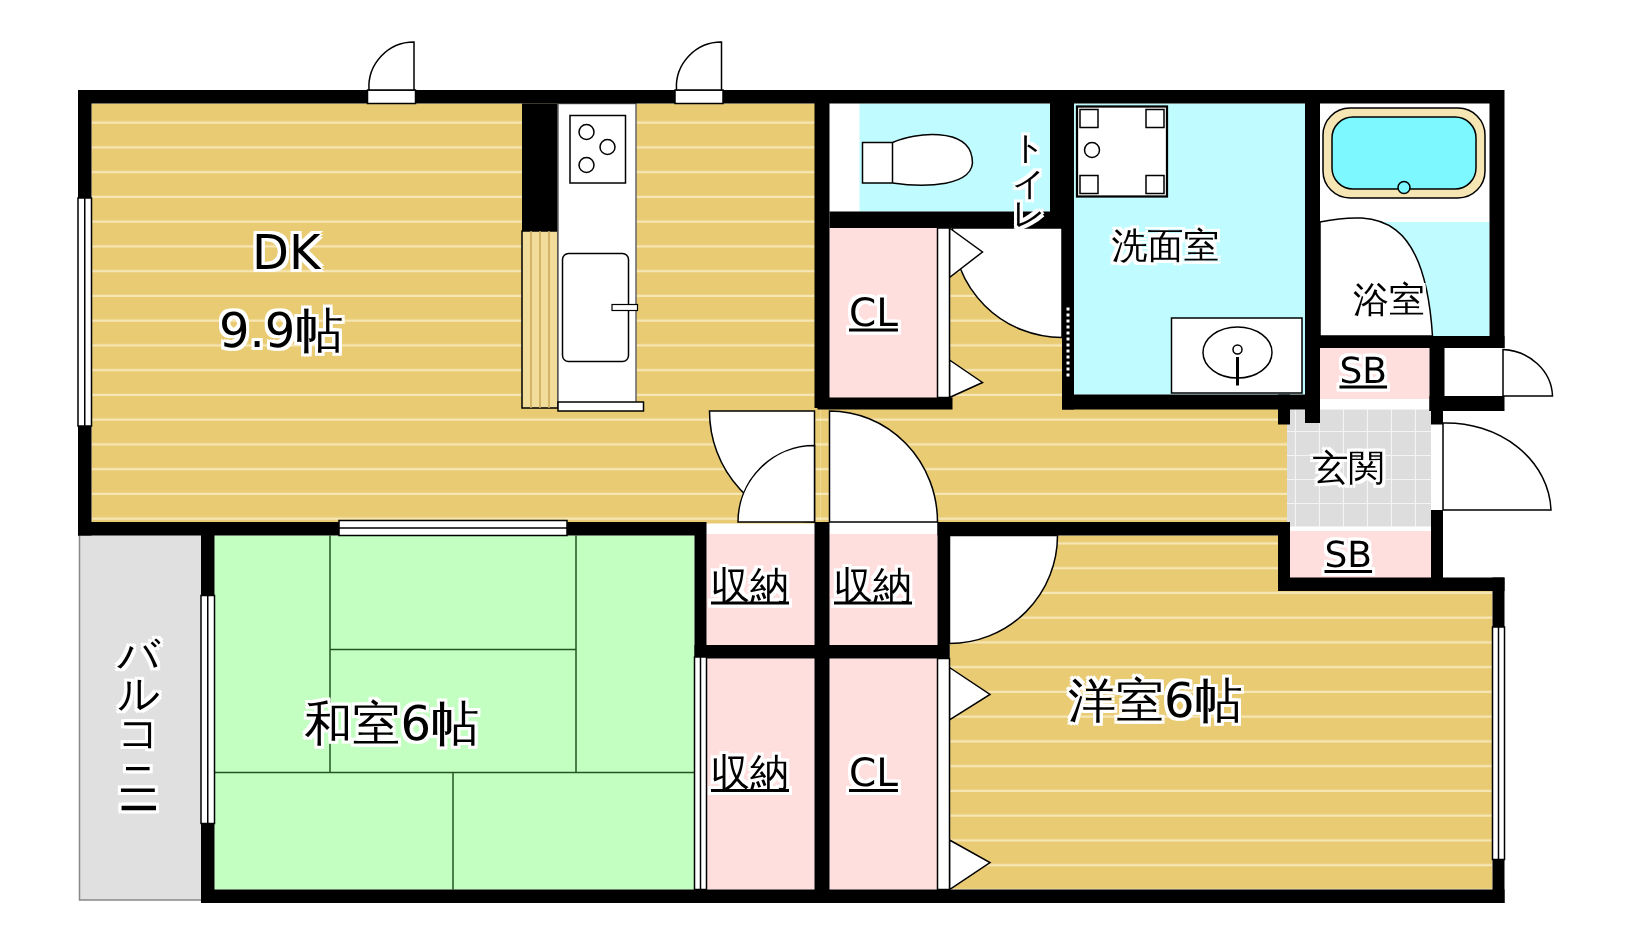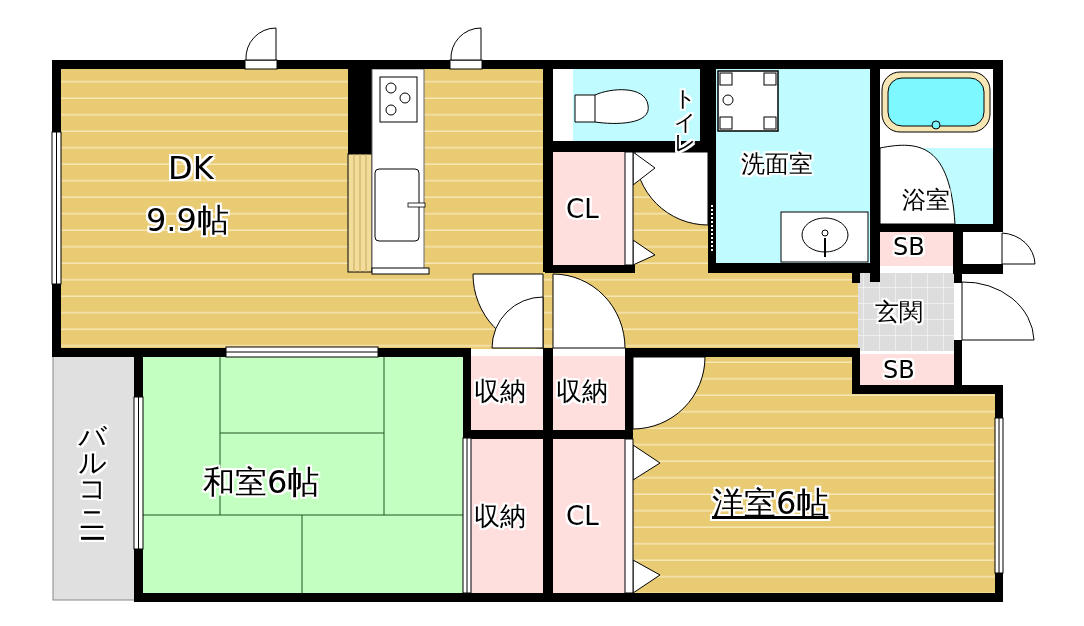--- a/index.html
+++ b/index.html
@@ -2,21 +2,21 @@
 <html><head>
 <meta charset="utf-8">
 <style>
   html, body { margin:0; padding:0; background:#ffffff; }
   body { width:1084px; height:626px; overflow:hidden; position:relative; font-family:"Liberation Sans", "DejaVu Sans", sans-serif; }
   #plan { position:absolute; left:0; top:0; width:1084px; height:626px; }
   .lbl { position:absolute; color:#000; font-family:"DejaVu Sans", "Liberation Sans", sans-serif; white-space:nowrap;
          text-shadow: 2px 0 0 #fff, -2px 0 0 #fff, 0 2px 0 #fff, 0 -2px 0 #fff, 2px 2px 0 #fff, -2px -2px 0 #fff, 2px -2px 0 #fff, -2px 2px 0 #fff; line-height:1; }
   .big { font-size:32px;text-align:right; }
   .mid { font-size:24px; }
-  .sm  { font-size:26px; }
+  .sm  { font-size:26px;text-decoration:underline; }
   .vert { writing-mode: vertical-rl; text-orientation: upright; letter-spacing:-2px; }
 </style>
 </head>
 <body>
 
 <svg id="plan" viewBox="0 0 1084 626" xmlns="http://www.w3.org/2000/svg">
   <defs>
     <pattern id="wood" patternUnits="userSpaceOnUse" width="20" height="16.5">
       <rect width="20" height="16.5" fill="#E9CB74"></rect>
       <rect y="15" width="20" height="1.5" fill="#F6E6B4"></rect>
@@ -197,21 +197,21 @@
     <rect x="625" y="439" width="8" height="154"></rect>
     <rect x="625" y="152" width="8" height="113"></rect>
   </g>
 
   <line x1="712" y1="205" x2="712" y2="253" stroke="#fff" stroke-width="2" stroke-dasharray="2 2"></line>
 </svg>
 
 <div class="lbl big" style="left:168px; top:152px;">DK</div>
 <div class="lbl big" style="left:146px; top:204px;">9.9帖</div>
 <div class="lbl big" style="left:203px; top:466px;">和室6帖</div>
-<div class="lbl big" style="left:712px; top:487px;text-decoration:underline;">洋室6帖</div>
+<div class="lbl big" style="left:712px; top:451px;">洋室6帖</div>
 <div class="lbl mid vert" style="left:674px; top:74px; font-size:22px;">トイレ</div>
 <div class="lbl mid" style="left:741px; top:152px;">洗面室</div>
 <div class="lbl mid" style="left:902px; top:163px;margin-top:25px;">浴室</div>
 <div class="lbl mid" style="left:875px; top:300px;">玄関</div>
 <div class="lbl mid vert" style="left:78px; top:405px; font-size:28px;">バルコニー</div>
 
 <div class="lbl sm" style="left:566px; top:196px;">CL</div>
 <div class="lbl sm" style="left:566px; top:503px;">CL</div>
 <div class="lbl sm" style="left:474px; top:378px;">収納</div>
 <div class="lbl sm" style="left:556px; top:378px;">収納</div>

